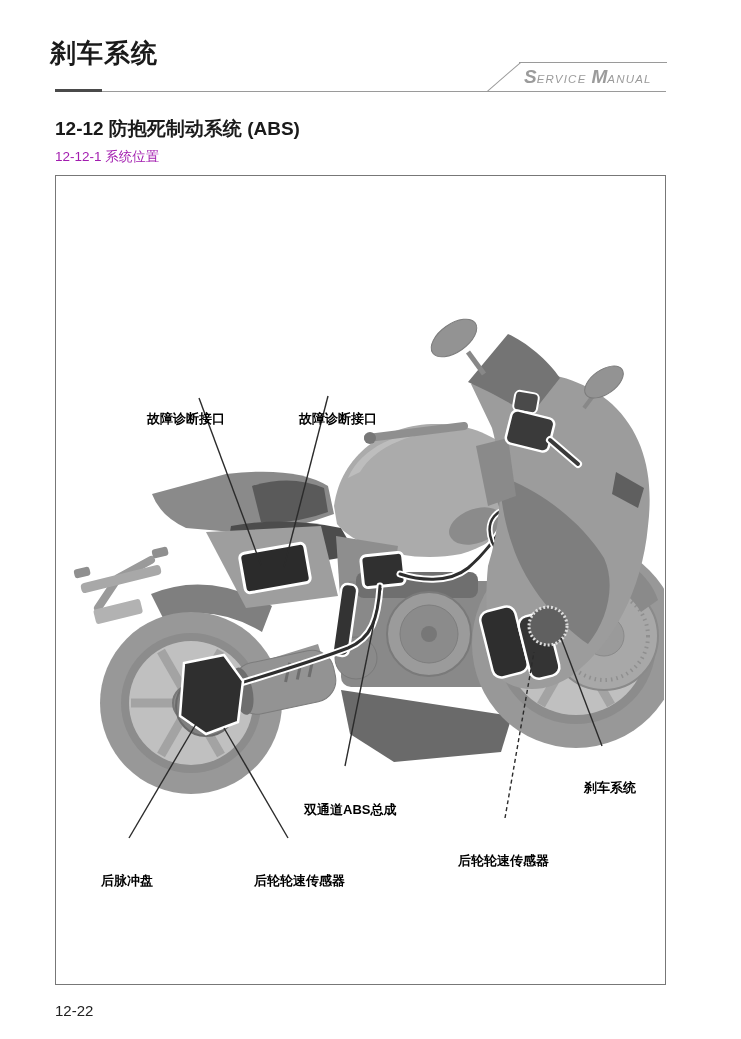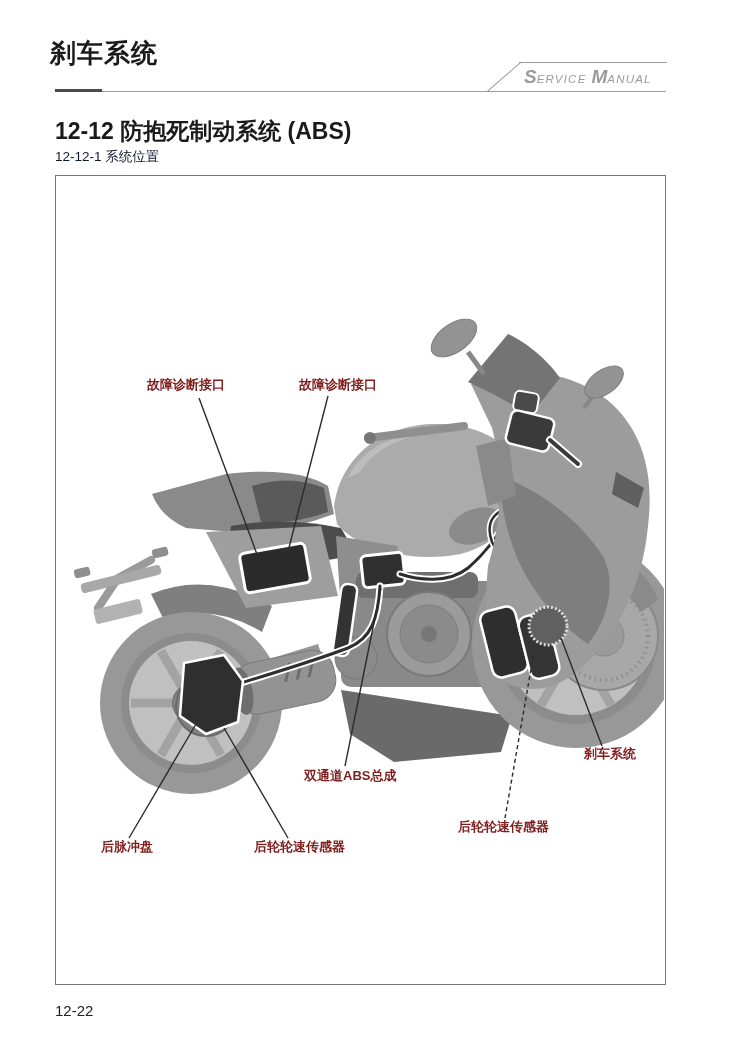--- a/index.html
+++ b/index.html
@@ -13,27 +13,27 @@
   .header-rule{left:55px;top:91px;width:611px;height:1px;background:#9a9a9a;}
   .header-rule-accent{left:55px;top:89px;width:47px;height:3px;background:#4a4a4a;}
   .tab-diagonal{left:487px;top:91px;width:44px;height:1px;background:#9a9a9a;
     transform-origin:0 0;transform:rotate(-41deg);}
   .tab-top{left:519px;top:62px;width:148px;height:1px;background:#9a9a9a;}
   .brand{left:524px;top:66px;width:142px;color:#9b9b9b;font-style:italic;white-space:nowrap;}
   .brand .bi{font-size:19px;font-weight:bold;}
   .brand .bs{font-size:11.5px;letter-spacing:1.2px;margin-top:28px;}
   .brand .gap{display:inline-block;width:5px;}
   
-  .section-heading{left:55px;top:116px;font-size:23px;font-weight:bold;margin:0;}
-  .subsection-heading{left:55px;top:148px;font-size:13.5px;font-weight:500;color:#0f172a;margin:0;}
+  .section-heading{left:55px;top:116px;font-size:19px;font-weight:bold;margin:0;}
+  .subsection-heading{left:55px;top:148px;font-size:13.5px;font-weight:500;color:#a21caf;margin:0;}
   
   .figure-box{left:55px;top:175px;width:611px;height:810px;border:1.5px solid #777777;
     box-sizing:border-box;background:#ffffff;}
   .figure-box svg{display:block;width:608px;height:807px;}
-  .fig-label{font-size:13px;font-weight:bold;color:#7f1d1d;white-space:nowrap;}
+  .fig-label{font-size:13px;font-weight:bold;color:#000000;white-space:nowrap;margin-top:34px;}
   .lbl-diag{left:147px;top:376px;}
   .lbl-batt{left:299px;top:376px;}
   .lbl-abs{left:304px;top:767px;}
   .lbl-fdisc{left:584px;top:745px;}
   .lbl-fsens{left:458px;top:818px;}
   .lbl-rsens{left:254px;top:838px;}
   .lbl-rdisc{left:101px;top:838px;}
   
   .page-number{left:55px;top:1002px;font-size:15px;color:#222222;}
 </style>

